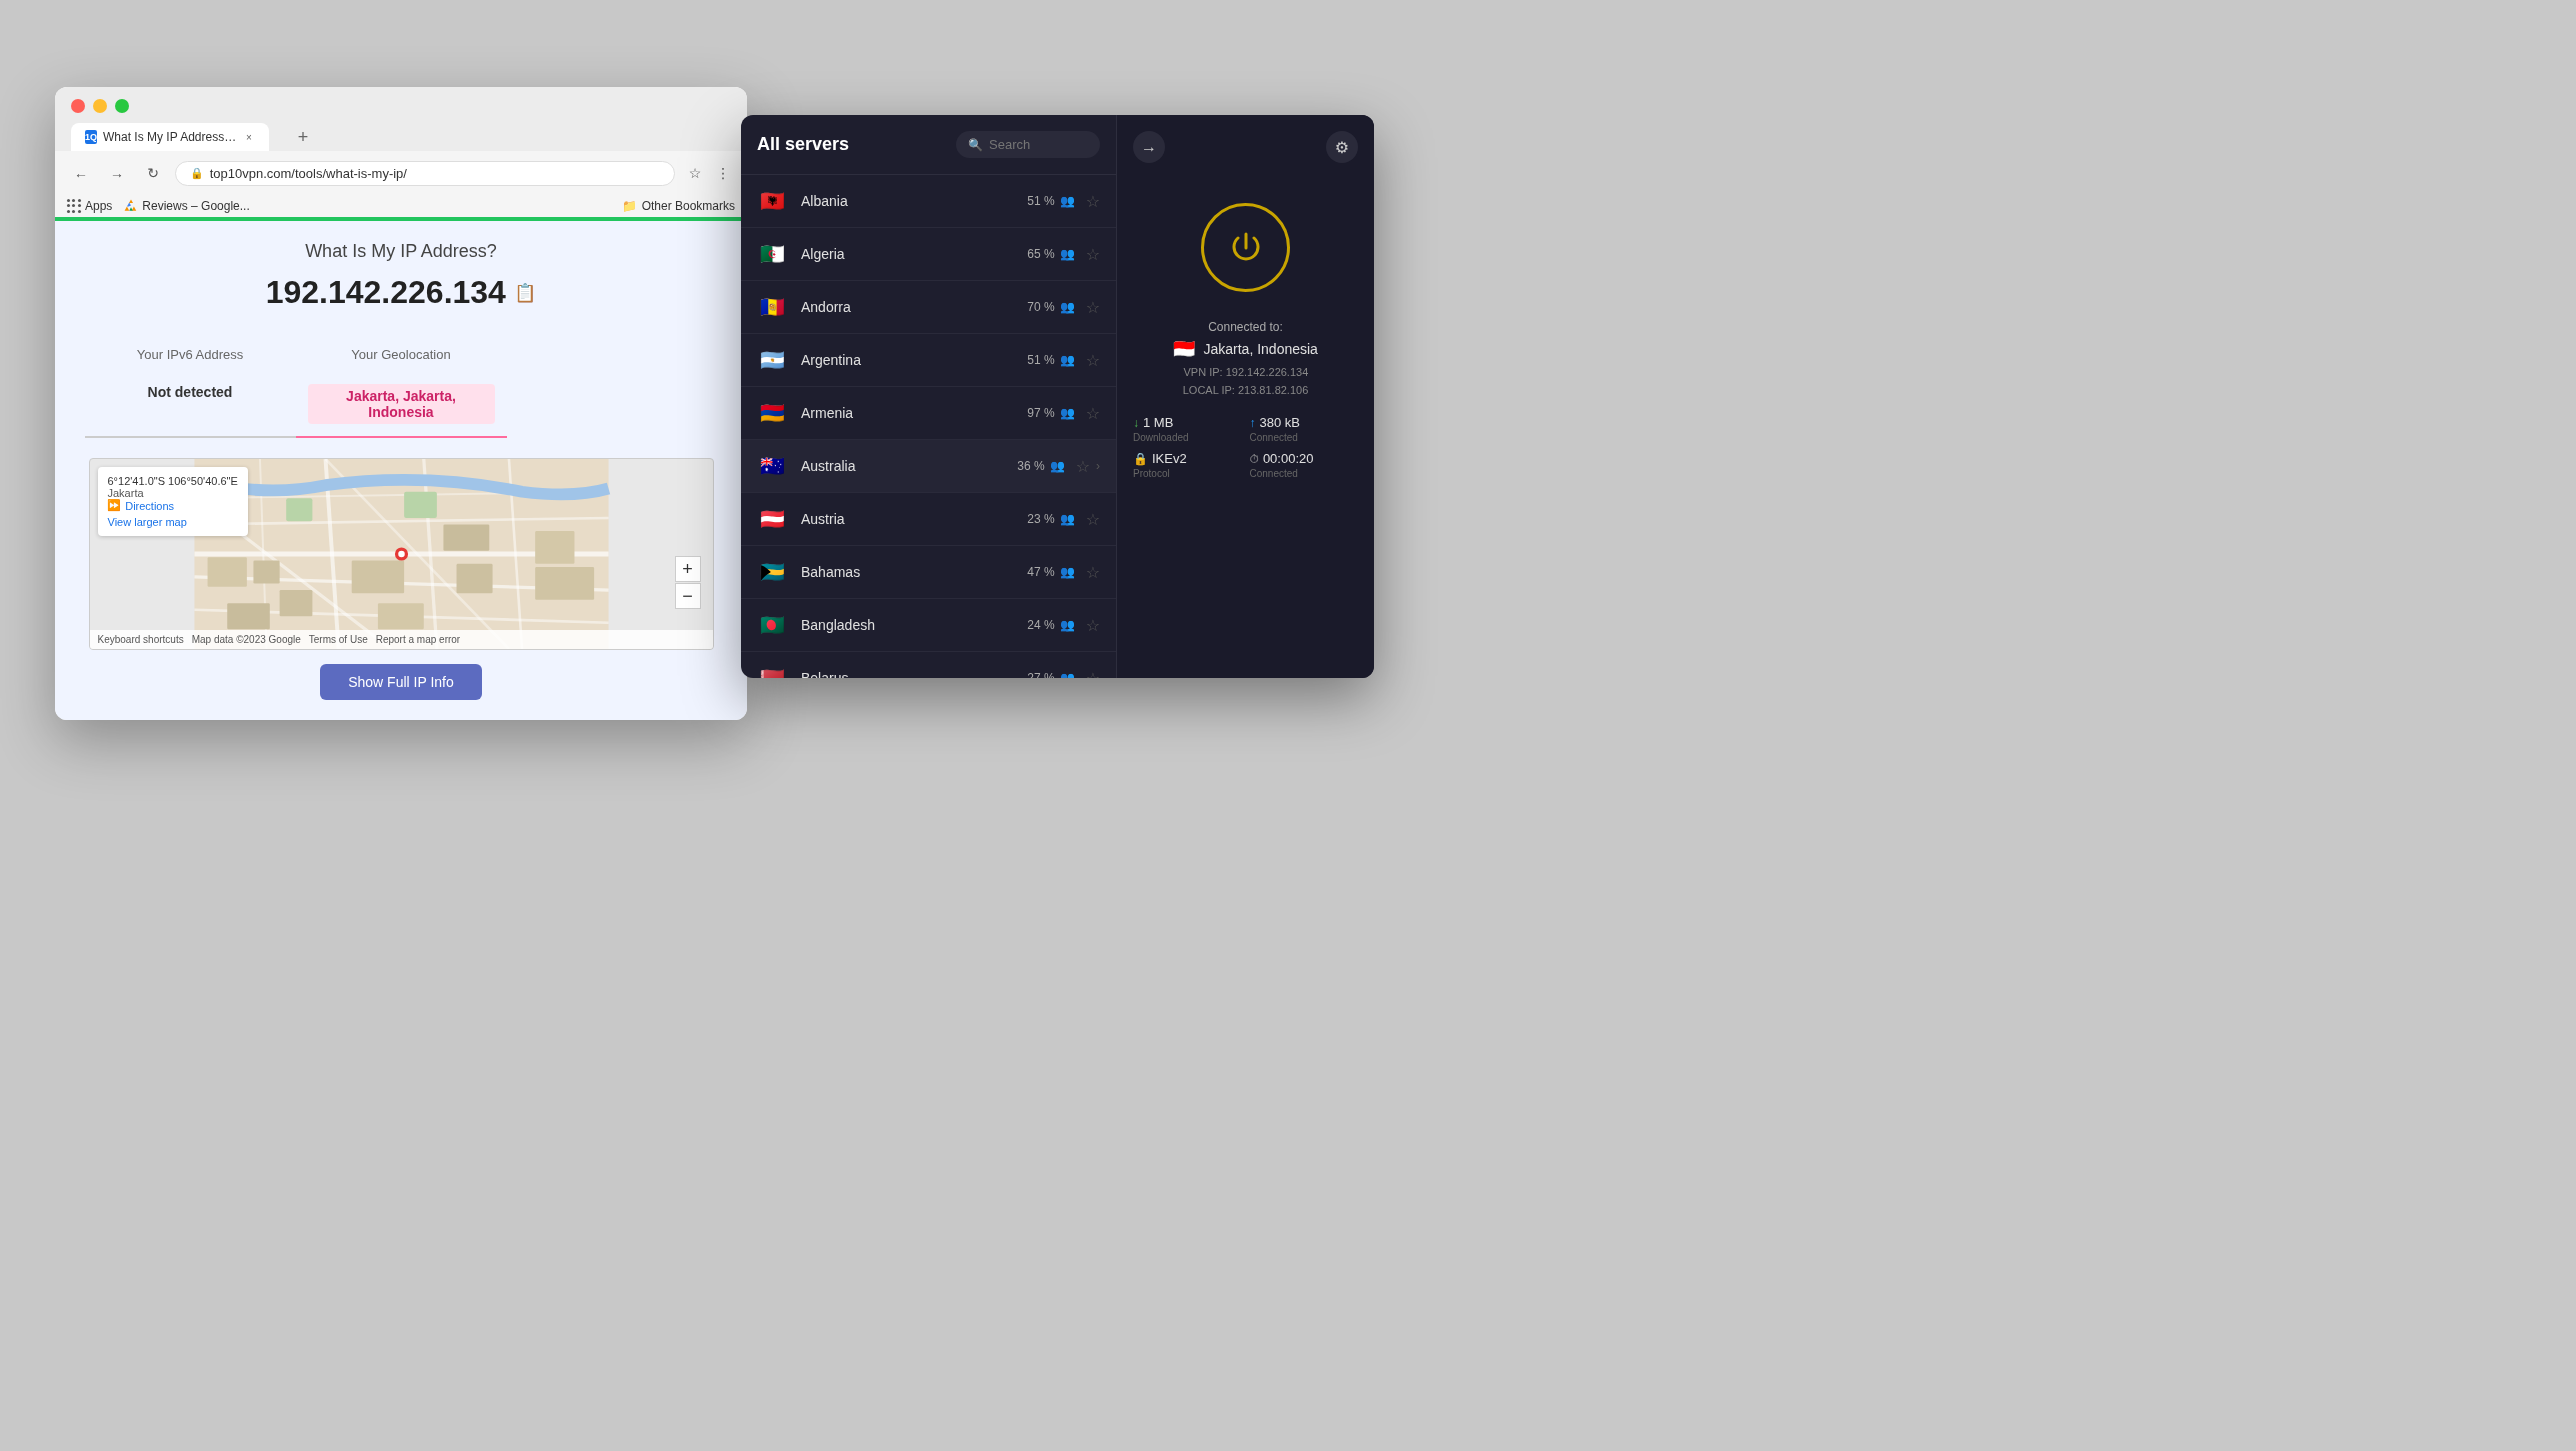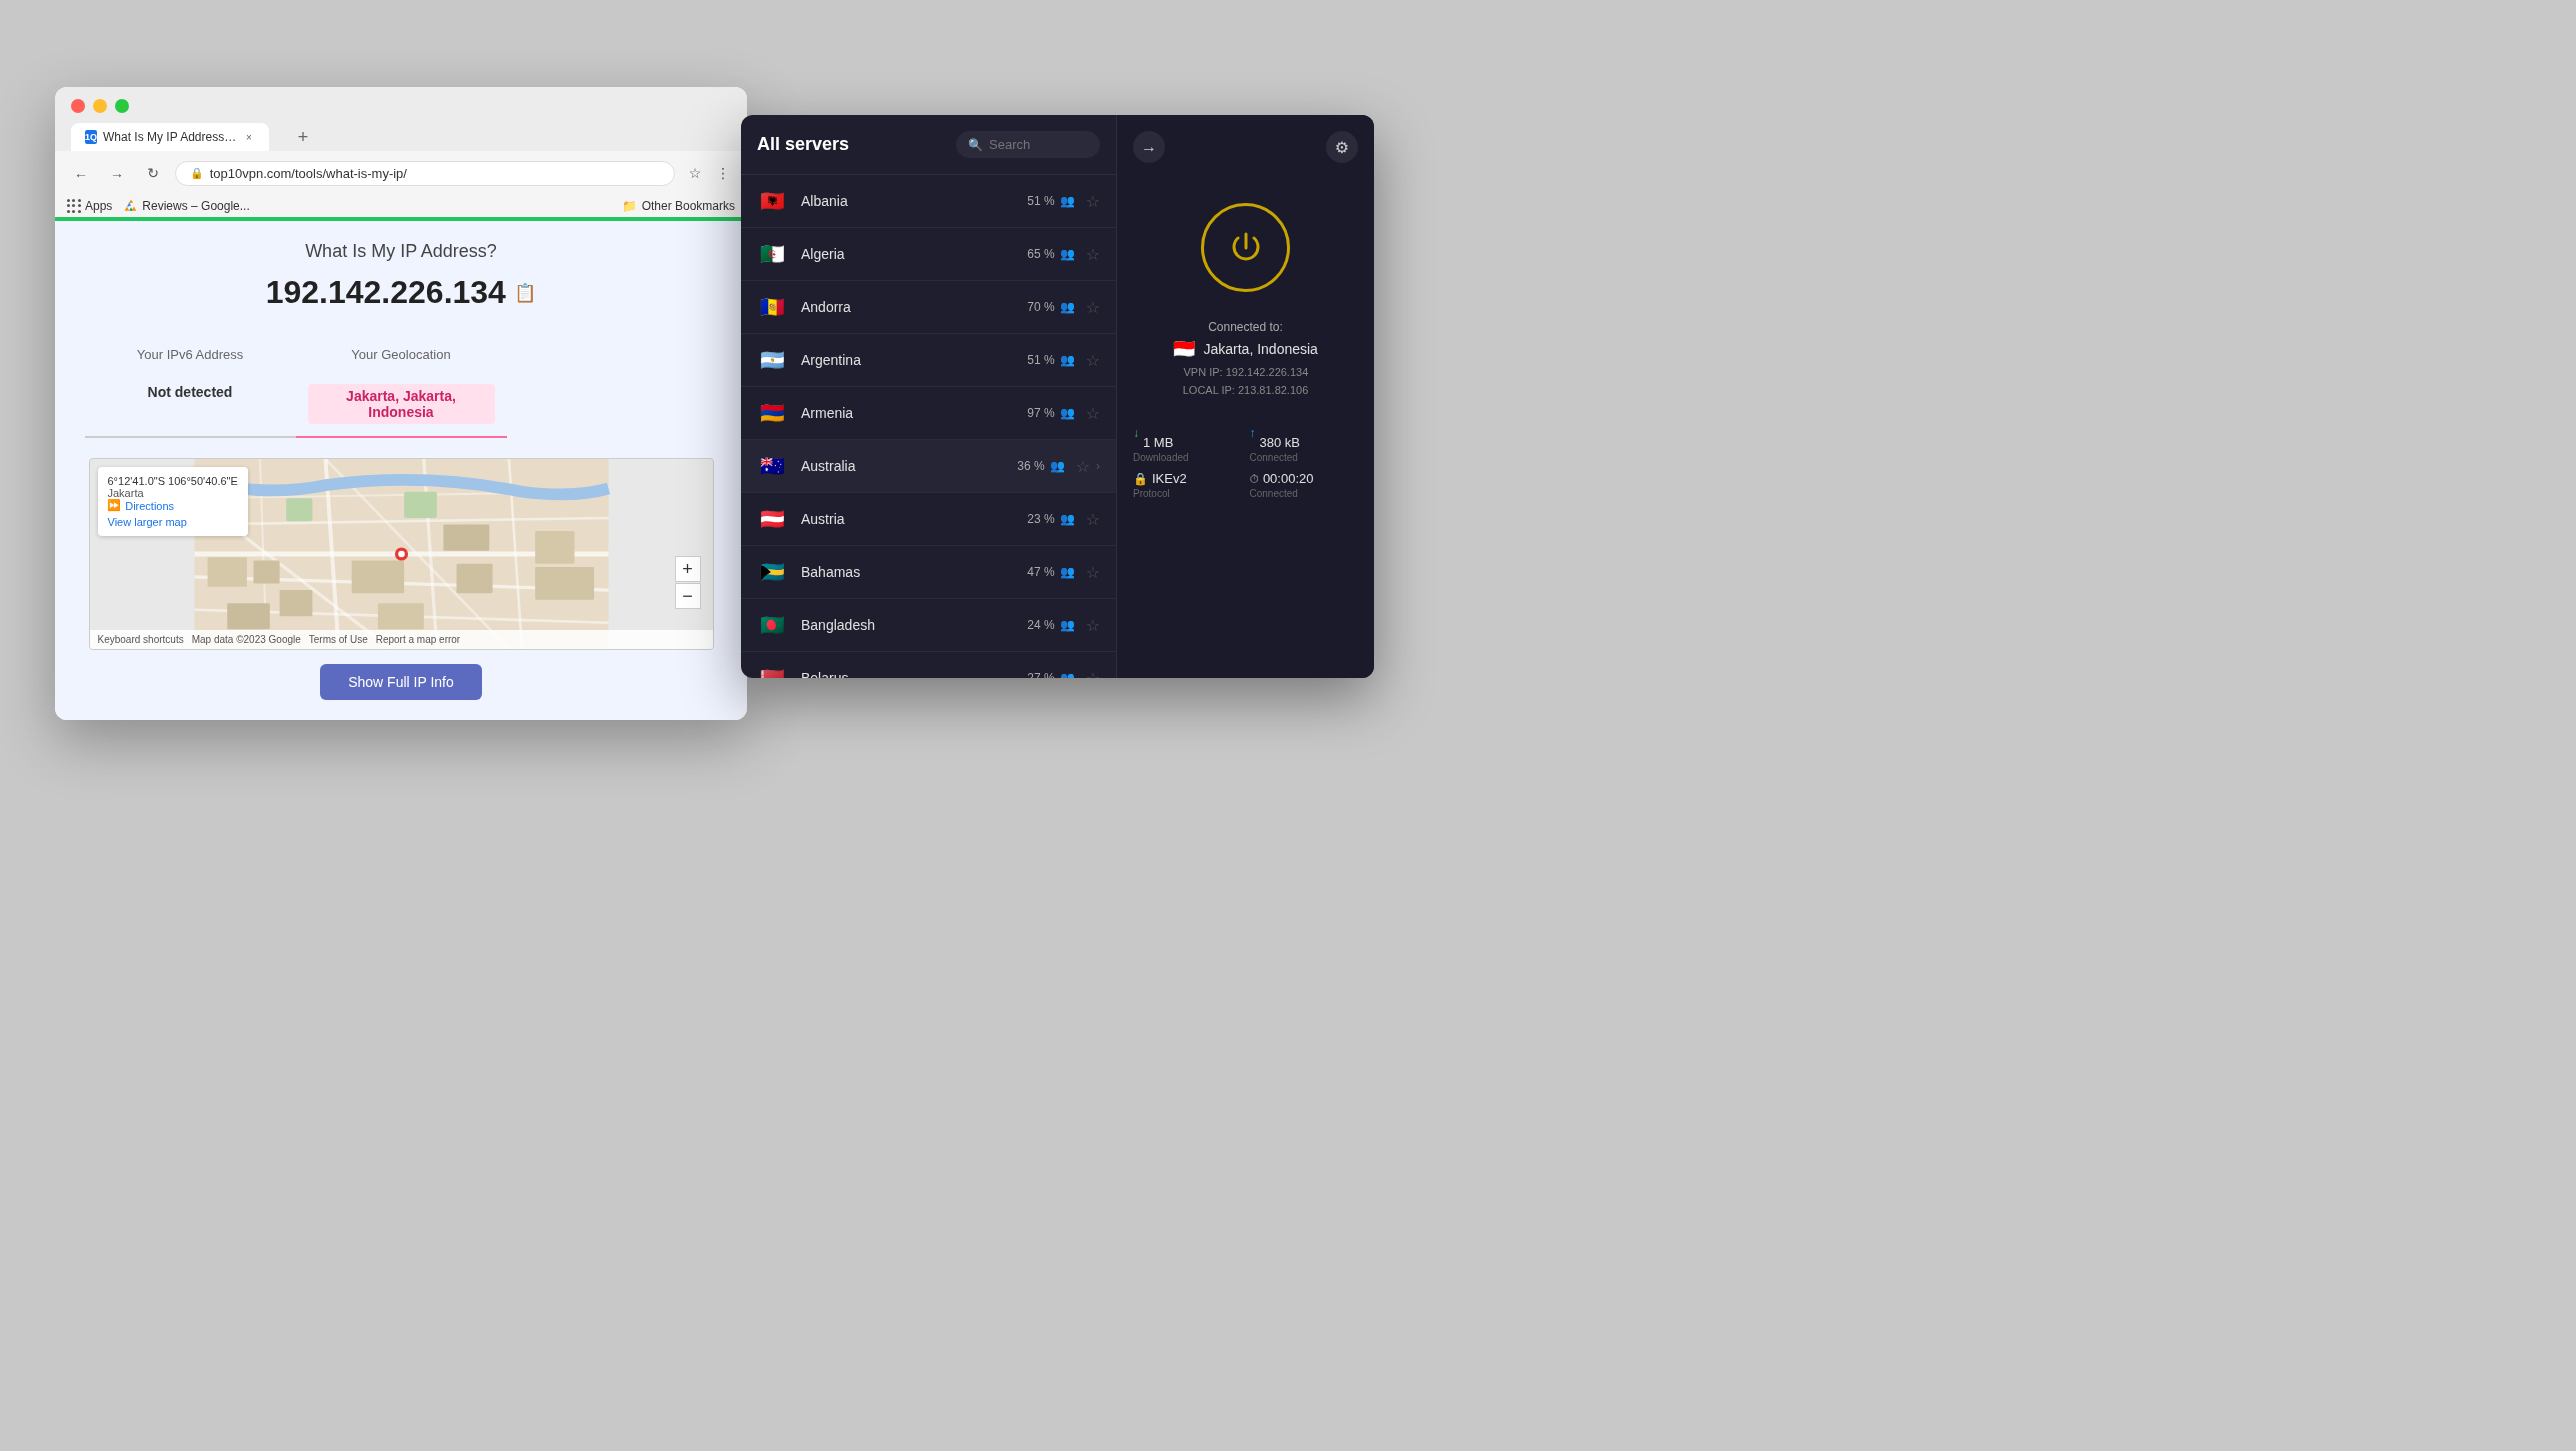--- a/index.html
+++ b/index.html
@@ -650,21 +650,20 @@
     }
 
     .vpn-stat-icon {
       font-size: 12px;
     }
 
     .vpn-stat-value {
       font-size: 13px;
       color: #e0e0e0;
       font-weight: 500;
-      margin-top: 20px;
     }
 
     .vpn-stat-label {
       font-size: 10px;
       color: #666;
     }
 
     .vpn-protocol-row {
       display: flex;
       align-items: center;

